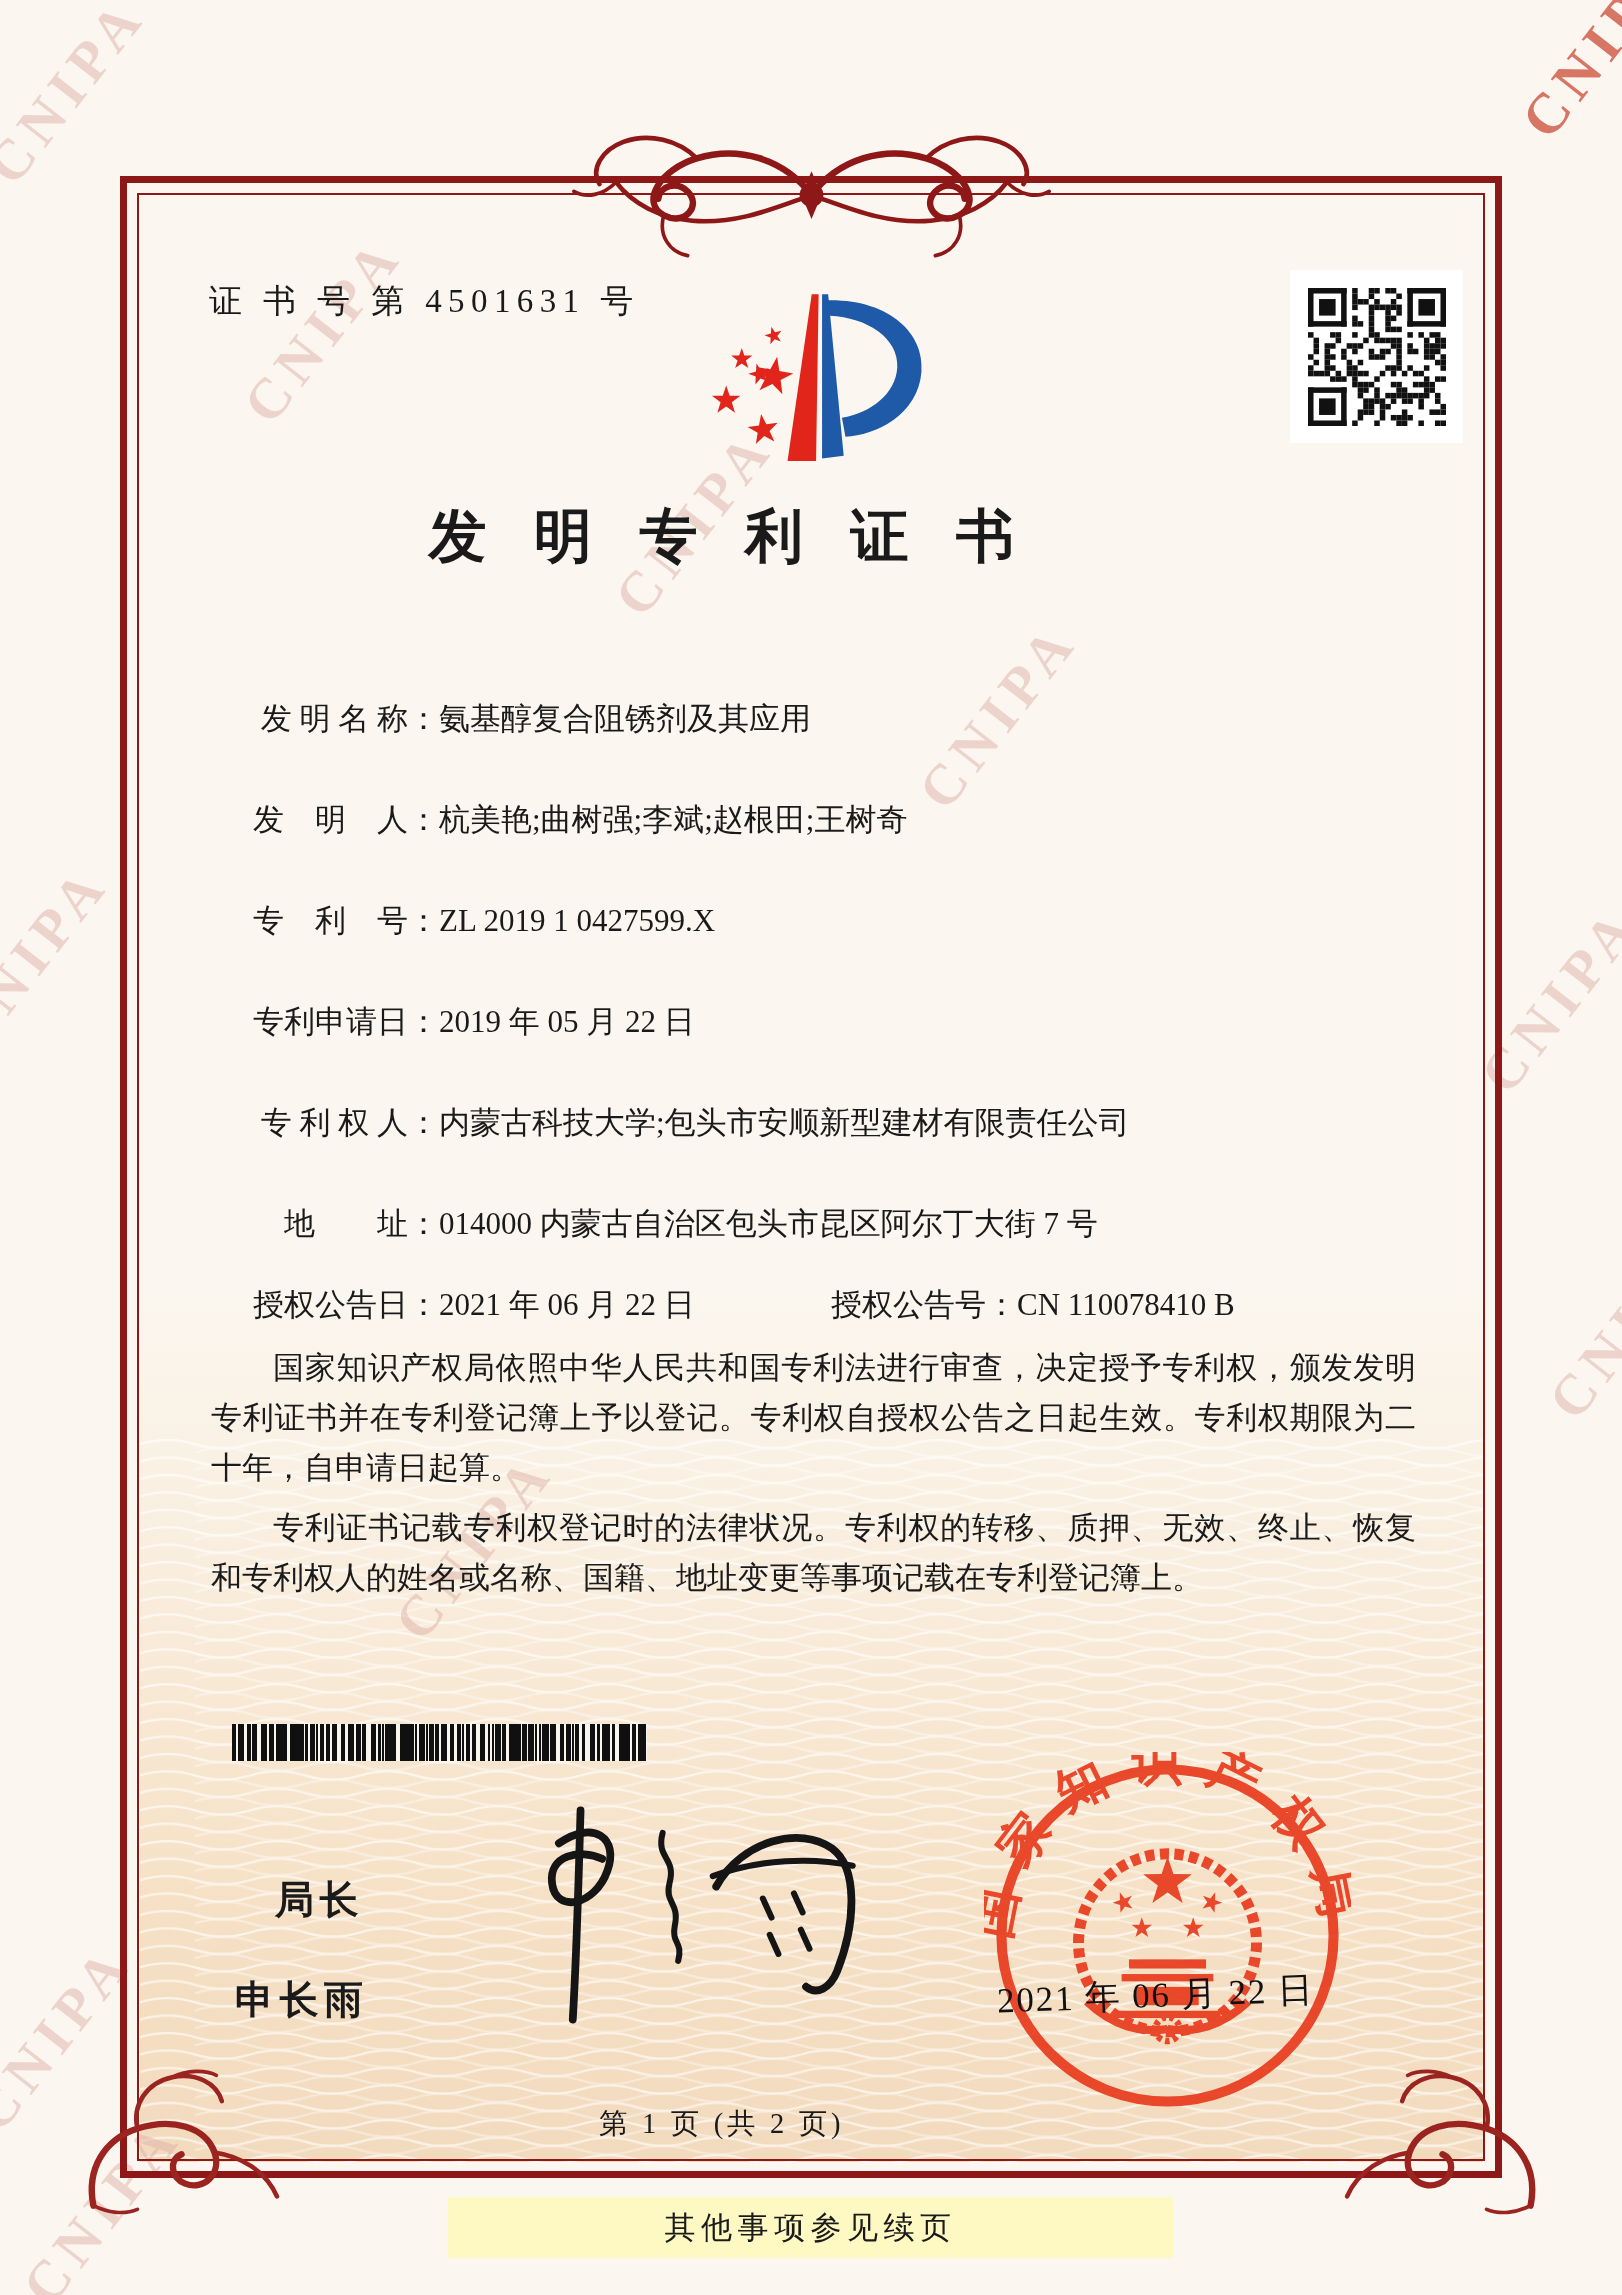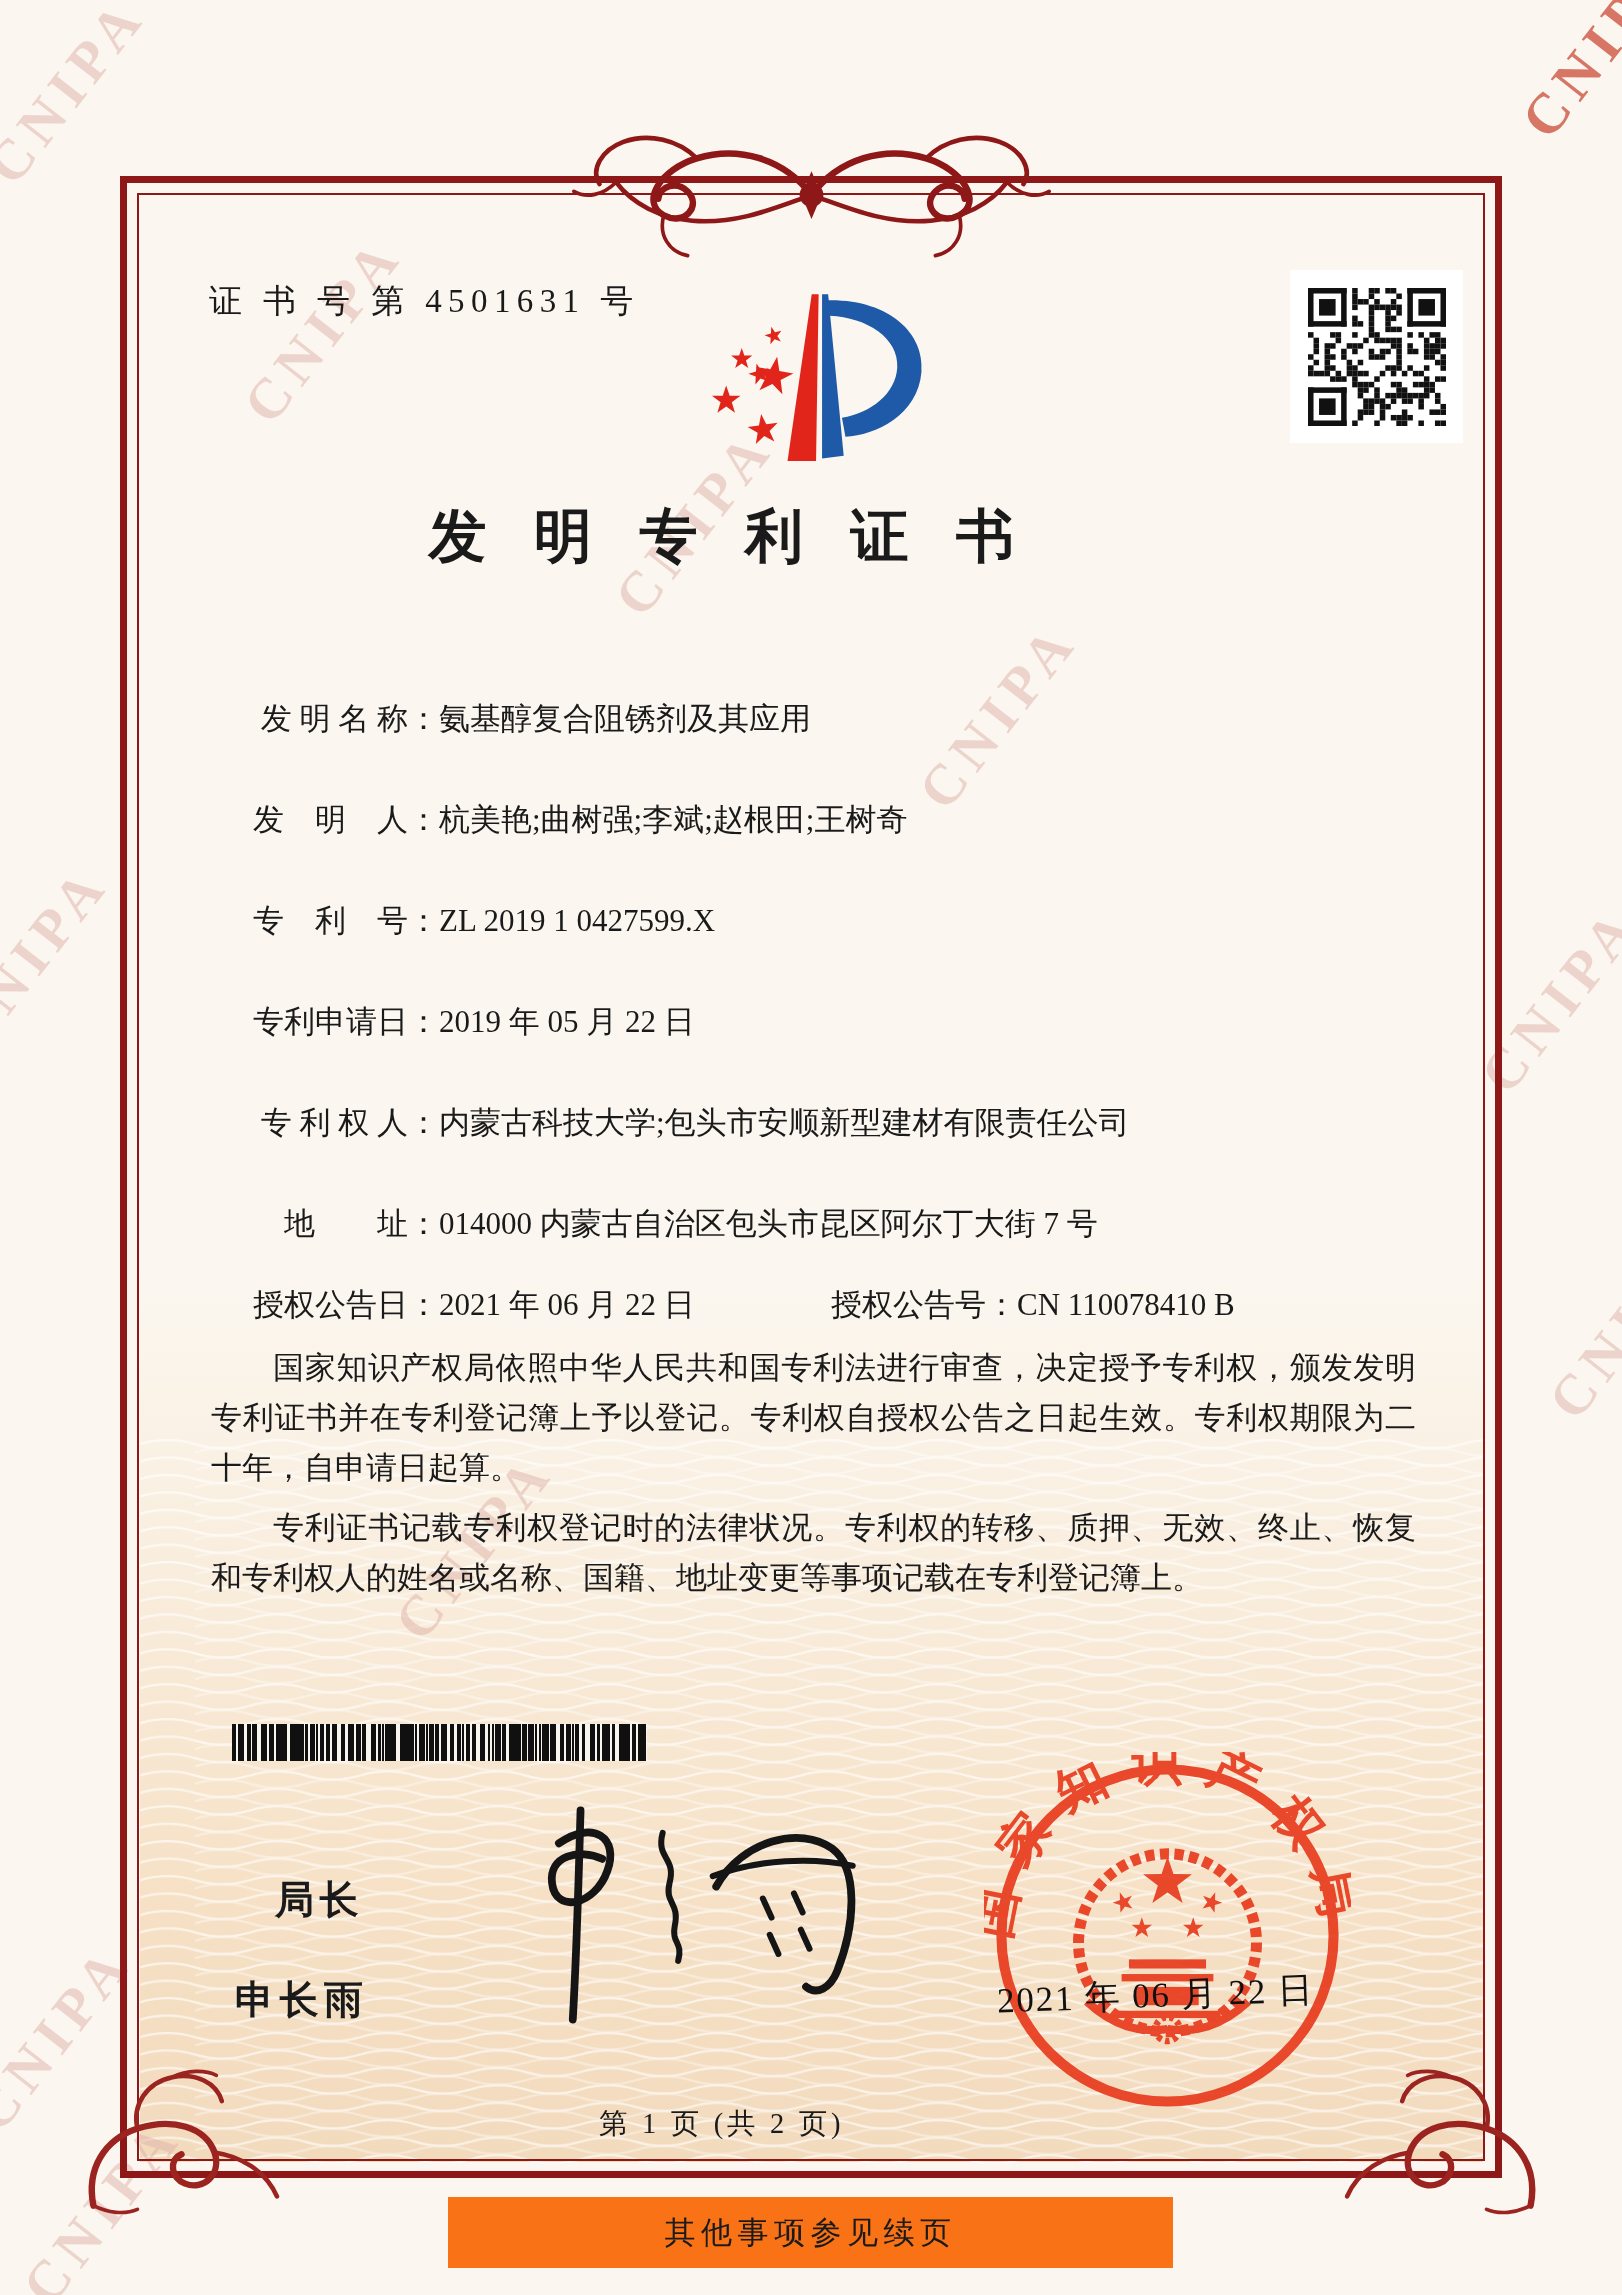--- a/index.html
+++ b/index.html
@@ -52,21 +52,21 @@
   .signer-name{left:235px;top:1973px;font-size:39px;font-family:"Liberation Sans","DejaVu Sans",sans-serif;
                font-weight:bold;letter-spacing:5.5px;z-index:5;}
   .signature{left:457px;top:1791px;width:432px;height:248px;z-index:6;}
   
   .seal{left:984px;top:1752px;width:367px;height:367px;z-index:6;}
   .seal text{font-family:"Liberation Serif","DejaVu Serif",serif;}
   .seal-date{left:997px;top:1971px;width:367px;font-size:35px;letter-spacing:1.8px;color:#111;
              transform:rotate(-2deg);z-index:7;white-space:nowrap;}
   
   .page-no{left:0;top:2105px;width:1443px;text-align:center;font-size:28.5px;letter-spacing:3.7px;z-index:5;}
-  .footer-box{left:448px;top:2197px;width:725px;height:71px;background:#f97316;z-index:5;
+  .footer-box{left:448px;top:2197px;width:725px;height:61px;background:#fef9c3;z-index:5;
               display:flex;align-items:center;justify-content:center;text-align:right;}
   .footer-box span{font-size:31px;letter-spacing:5.5px;}
 </style>
 </head>
 <body>
 
 <div class="abs bg-fade"></div>
 <div class="abs waves-clip">
   <svg width="1343" height="730" xmlns="http://www.w3.org/2000/svg" viewBox="0 0 1463 795">
     <defs>

